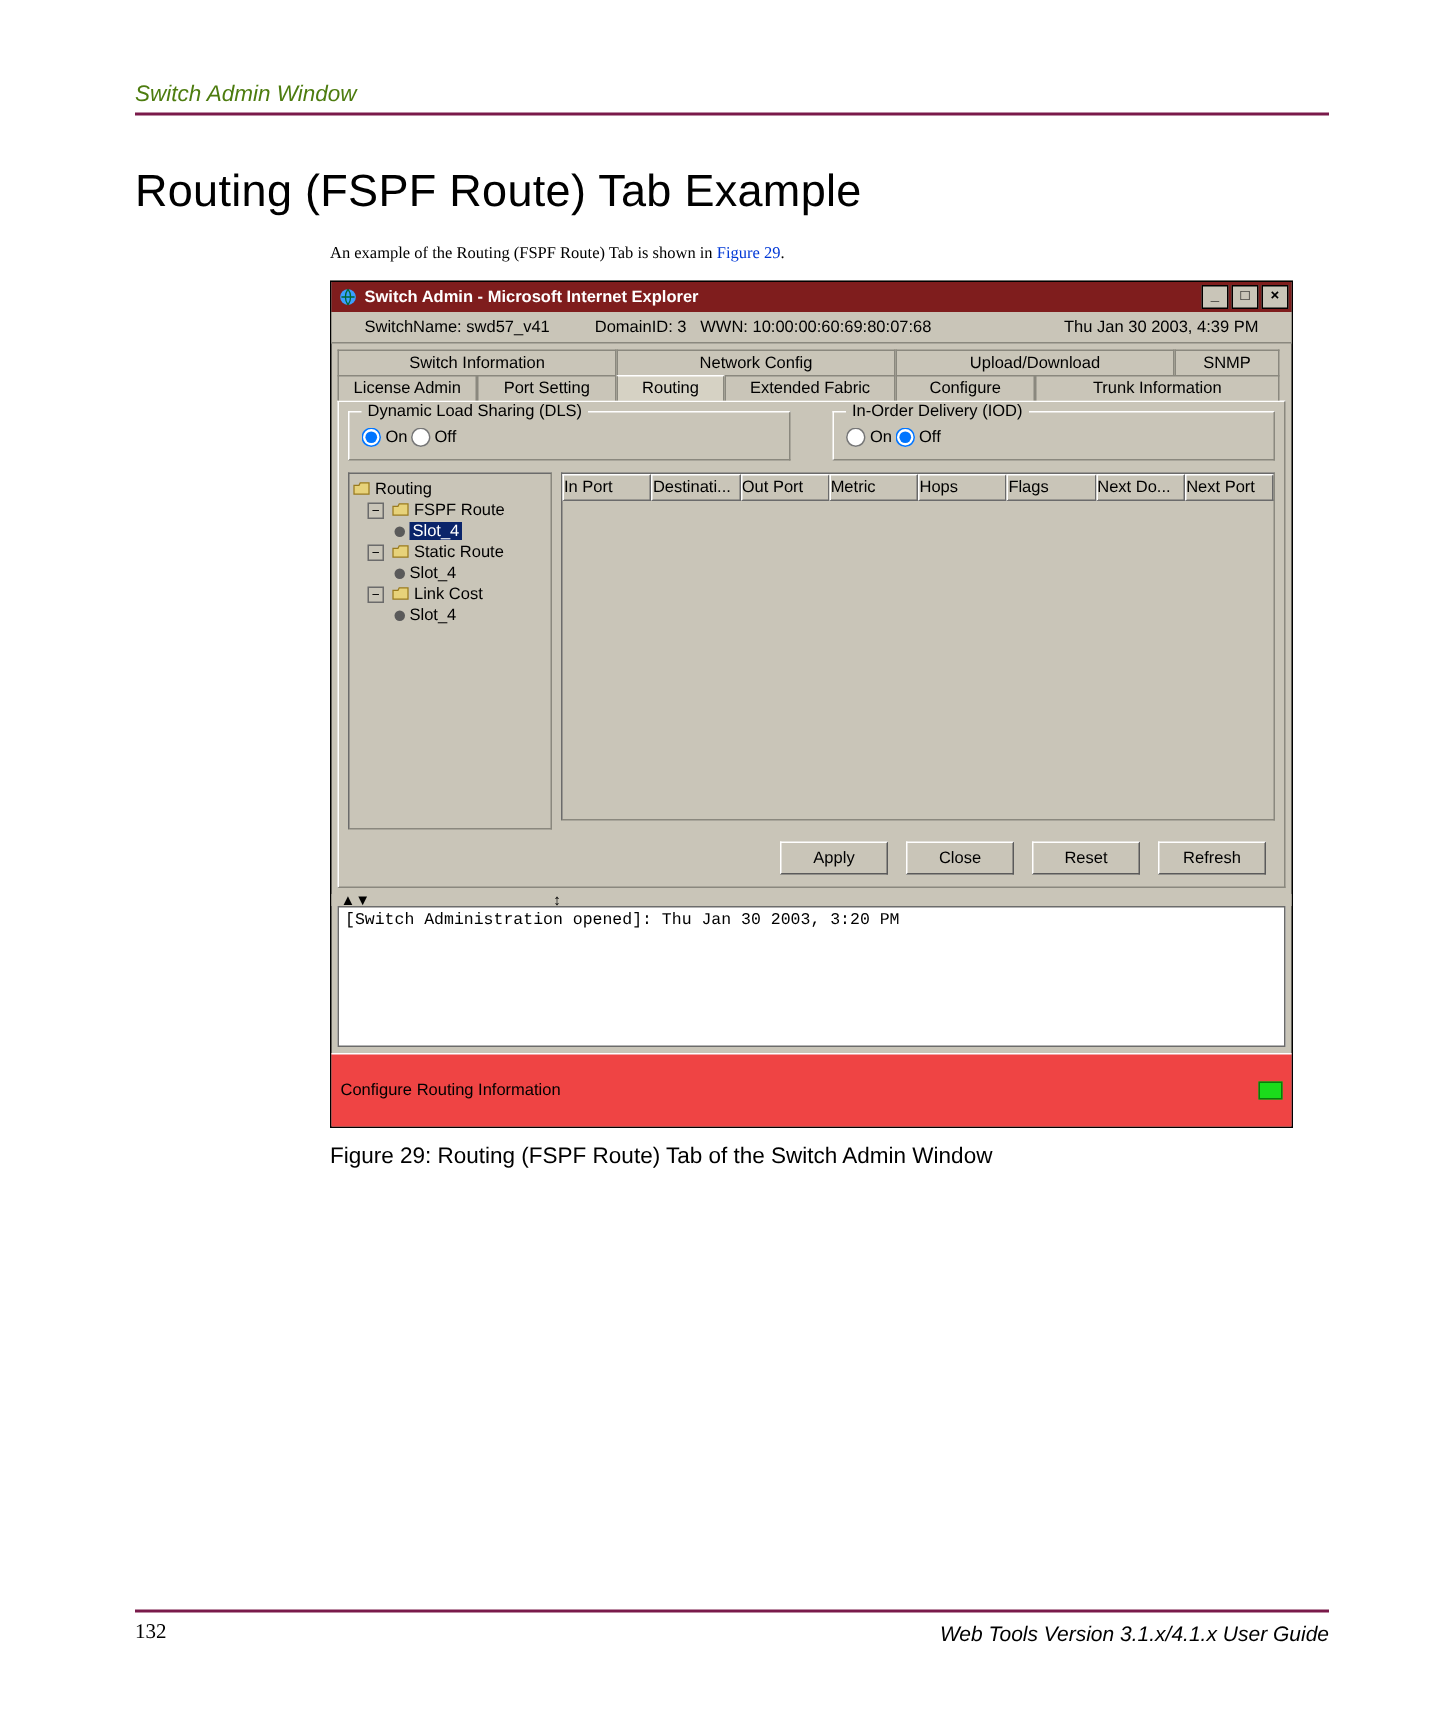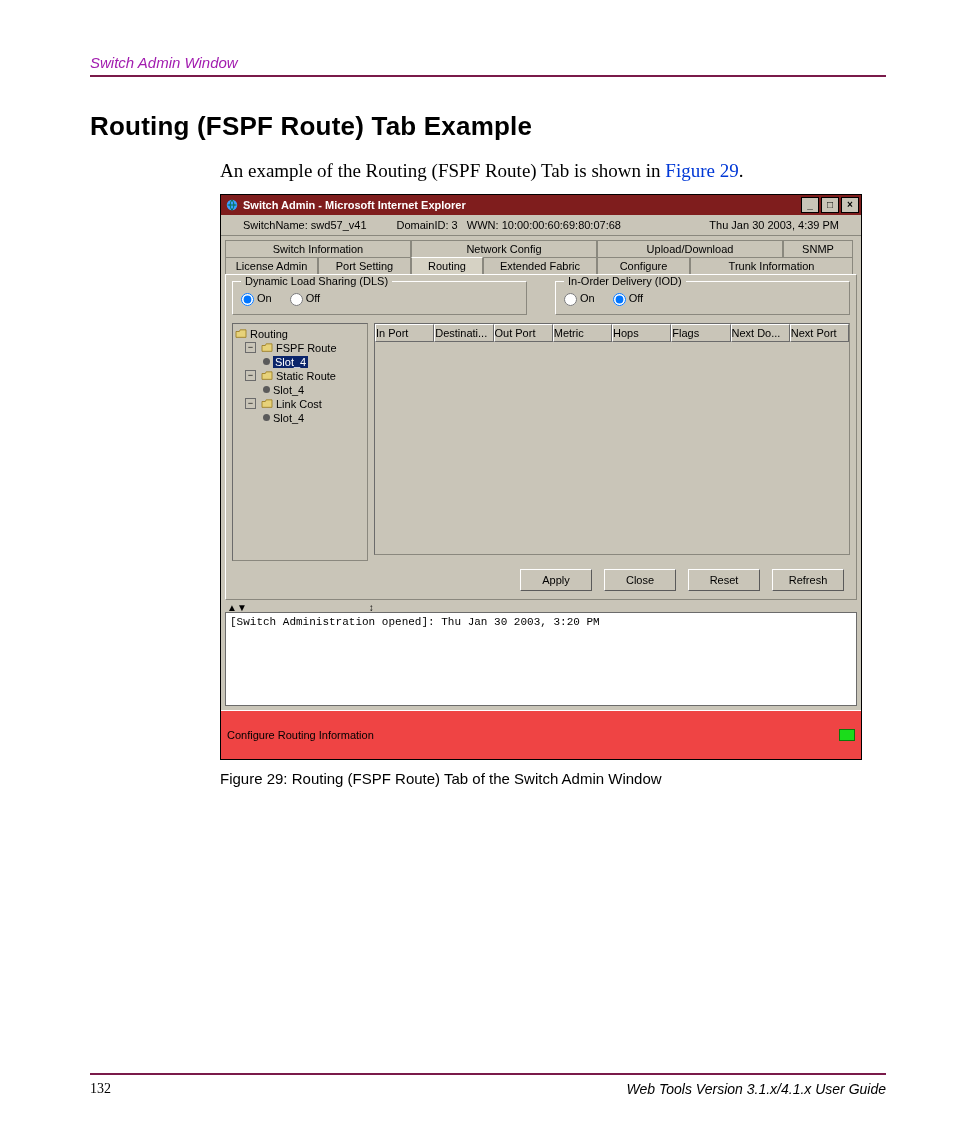--- a/index.html
+++ b/index.html
@@ -1,20 +1,20 @@
 <!DOCTYPE html>
 <html><head>
 <meta charset="utf-8">
 <style>
   html,body{margin:0;padding:0;background:#fff;font-family:"Times New Roman",serif;color:#000}
   .page{width:954px;height:1145px;position:relative;box-sizing:border-box;padding:54px 68px 0 90px}
-  .running-head{font-family:Arial,Helvetica,sans-serif;font-size:15px;font-style:italic;color:#a21caf;margin-bottom:4px}
+  .running-head{font-family:Arial,Helvetica,sans-serif;font-size:15px;font-style:italic;color:#4d7c0f;margin-bottom:4px}
   .rule{border:none;border-top:2px solid #7a1a4a;margin:0 0 34px 0}
-  .section-title{font-family:Arial,Helvetica,sans-serif;font-weight:bold;font-size:26px;margin:0 0 18px 0;letter-spacing:.2px}
-  .body-text{font-size:19px;margin:0 0 12px 130px}
+  .section-title{font-family:Arial,Helvetica,sans-serif;font-weight:normal;font-size:30px;margin:0 0 18px 0;letter-spacing:.2px}
+  .body-text{font-size:11px;margin:0 0 12px 130px}
   .figref{color:#0038d6}
   .figure-caption{font-family:Arial,Helvetica,sans-serif;font-weight:normal;font-size:15px;margin:10px 0 0 130px}
   .screenshot{margin-left:130px;width:640px;border:1px solid #000;background:#c9c5b8;font-family:Tahoma,Arial,sans-serif;font-size:11px;color:#000}
   .titlebar{background:#7f1d1d;color:#fff;display:flex;align-items:center;height:20px;padding:0 2px}
   .titlebar svg{width:14px;height:14px;margin:0 4px 0 2px}
   .titlebar .title-text{flex:1;font-weight:bold;font-size:11px}
   .winbtn{width:16px;height:14px;background:#c9c5b8;border:1px solid #000;margin-left:2px;display:flex;align-items:center;justify-content:center;color:#000;font-weight:bold;font-size:10px;line-height:1}
   .infobar{background:#c9c5b8;border-bottom:1px solid #8a887e;padding:4px 22px;display:flex;gap:30px;font-size:11px;color:#000}
   .infobar span:last-child{margin-left:auto}
   .tabs{display:flex;flex-wrap:wrap;padding:4px 4px 0 4px}
@@ -29,21 +29,21 @@
   .tabrow2 .tab:nth-child(3){width:72px}
   .tabrow2 .tab:nth-child(4){width:114px}
   .tabrow2 .tab:nth-child(5){width:93px}
   .tabrow2 .tab:nth-child(6){width:163px}
   .tabrow1,.tabrow2{display:flex}
   .panel{border:1px solid #fff;border-right-color:#8a887e;border-bottom-color:#8a887e;margin:0 4px 4px 4px;padding:6px;background:#c9c5b8}
   .groupbox{position:relative;border:1px solid #8a887e;border-top-color:#fff;border-left-color:#fff;padding:10px 8px 8px 8px;margin-bottom:8px}
   .groupbox::before{content:attr(data-title);position:absolute;top:-7px;left:8px;background:#c9c5b8;padding:0 4px;font-size:11px}
   .topgroups{display:flex;gap:28px}
   .topgroups .groupbox{flex:1}
-  .radio-row{display:flex;gap:18px;font-size:11px}
+  .radio-row{display:flex;gap:2px;font-size:11px}
   .radio-row input{margin:0 3px 0 0;vertical-align:middle}
   .content-row{display:flex;gap:6px}
   .tree{width:130px;height:230px;border:1px solid #8a887e;border-top-color:#6b6b6b;border-left-color:#6b6b6b;background:#c9c5b8;padding:3px 2px;overflow:hidden;font-size:11px}
   .tree .node{display:flex;align-items:center;gap:3px;padding:1px 0;white-space:nowrap}
   .tree .lv1{padding-left:10px}
   .tree .lv2{padding-left:28px}
   .folder-icon{width:12px;height:10px;display:inline-block}
   .leaf-icon{width:7px;height:7px;background:#5a5a5a;border-radius:50%;display:inline-block}
   .exp{width:9px;height:9px;border:1px solid #6b6b6b;display:inline-flex;align-items:center;justify-content:center;font-size:9px;line-height:1;background:#c9c5b8;margin-right:2px}
   .selected{background:#0a246a;color:#fff;padding:0 2px}

